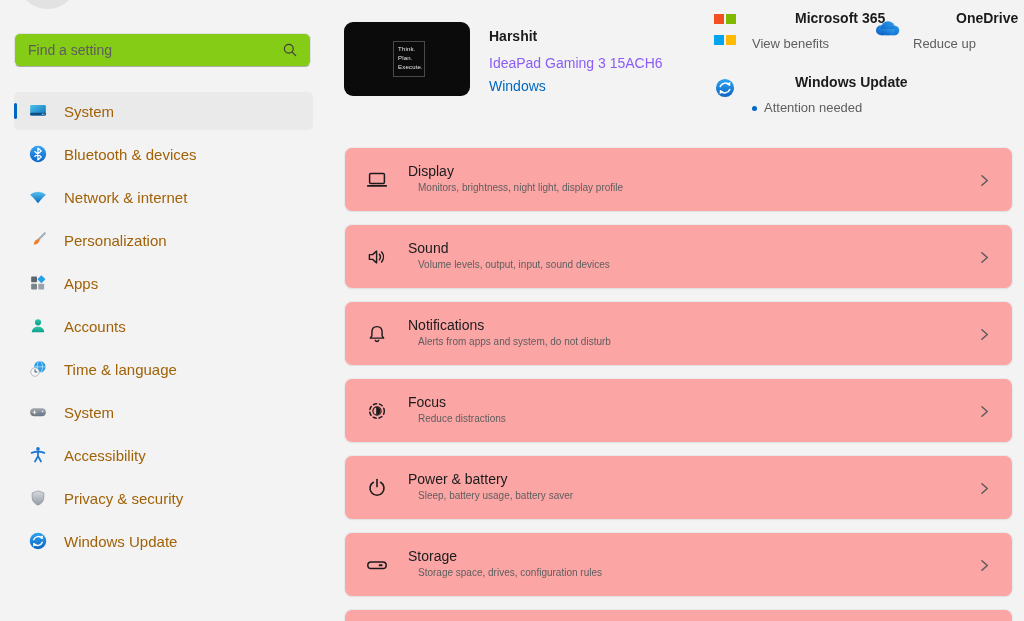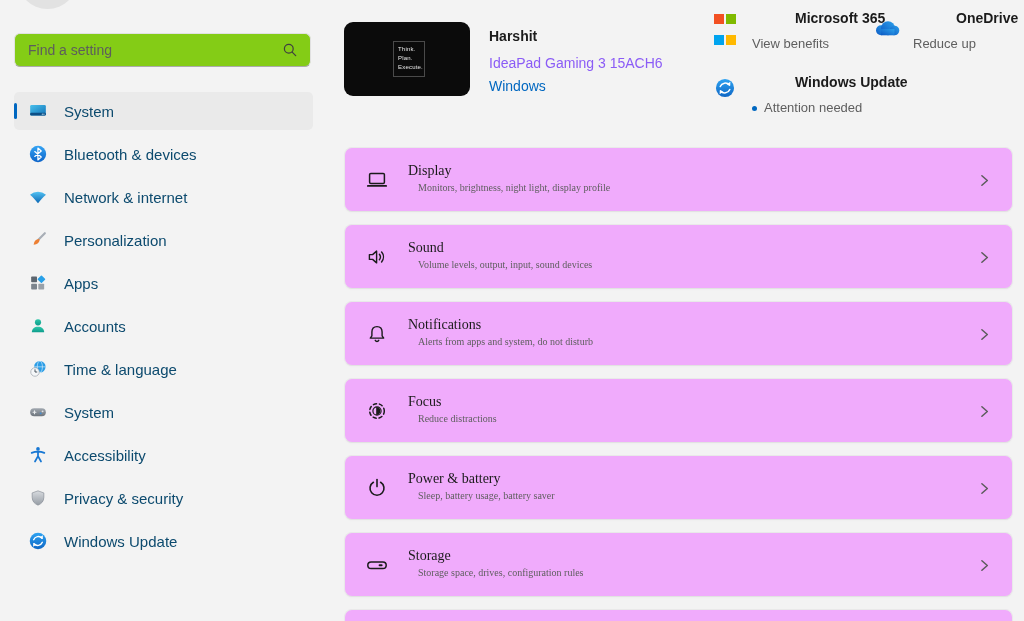--- a/index.html
+++ b/index.html
@@ -34,21 +34,21 @@
     padding-left:14px; border-radius:5px; cursor:pointer;
   }
   .nav-item.selected { background:#eaeaea; }
   .accent-bar {
     display:none; position:absolute; left:0; top:11px; width:3px; height:16px;
     border-radius:2px; background:#0067c0;
   }
   .nav-item.selected .accent-bar { display:block; }
   .nav-icon { width:20px; height:20px; margin-right:16px; flex:0 0 auto; }
   .nav-icon svg { width:20px; height:20px; display:block; }
-  .nav-label { font-size:15px; color:#0c4a6e; white-space:nowrap; }
+  .nav-label { font-size:15px; color:#a16207; white-space:nowrap; }
   
   .device-thumb {
     position:absolute; left:344px; top:22px; width:126px; height:74px;
     background:#0b0b0b; border-radius:9px;
   }
   .thumb-square {
     position:absolute; left:49px; top:19px; width:32px; height:36px;
     border:1px solid #4a4a4a; padding:3px 0 0 4px;
   }
   .thumb-line { font-size:6px; line-height:9px; color:#e9e9e9; letter-spacing:0.2px; }
@@ -69,22 +69,22 @@
   .wu-badge { margin-top:5px; margin-right:16px; width:22px; height:22px; }
   .wu-badge svg { width:22px; height:22px; display:block; }
   .status-text { display:flex; flex-direction:column; }
   .status-title { font-size:14px; font-weight:bold; line-height:20px;padding-left:43px; }
   .status-sub { font-size:13px; color:#5e5e5e; line-height:18px; margin-top:7px; display:flex; align-items:center; }
   .dot { width:5px; height:5px; border-radius:50%; background:#0067c0; margin-right:7px; flex:0 0 auto; }
   
   .cards { position:absolute; left:344px; top:147px; width:669px; }
   .card {
     position:relative; height:65px; margin-bottom:12px; cursor:pointer;
-    background:#f0abfc; border:1px solid #e9e9e9; border-bottom-color:#e2e2e2;
-    border-radius:8px; box-shadow:0 1px 2px rgba(0,0,0,0.02);font-family:Liberation Serif, serif;
+    background:#fca5a5; border:1px solid #e9e9e9; border-bottom-color:#e2e2e2;
+    border-radius:8px; box-shadow:0 1px 2px rgba(0,0,0,0.02);
   }
   .card-icon { position:absolute; left:20px; top:20px; width:24px; height:24px; }
   .card-icon svg { width:24px; height:24px; display:block; }
   .card-title { position:absolute; left:63px; top:15px; font-size:14px; color:#1b1b1b; }
   .card-sub { position:absolute; left:73px; top:34px; font-size:10px; color:#5e5e5e; }
   .card-chevron { position:absolute; right:21px; top:26px; width:13px; height:13px; }
   .card-chevron svg { width:13px; height:13px; display:block; }
   .card.partial { height:40px; }
 </style>
 </head>

